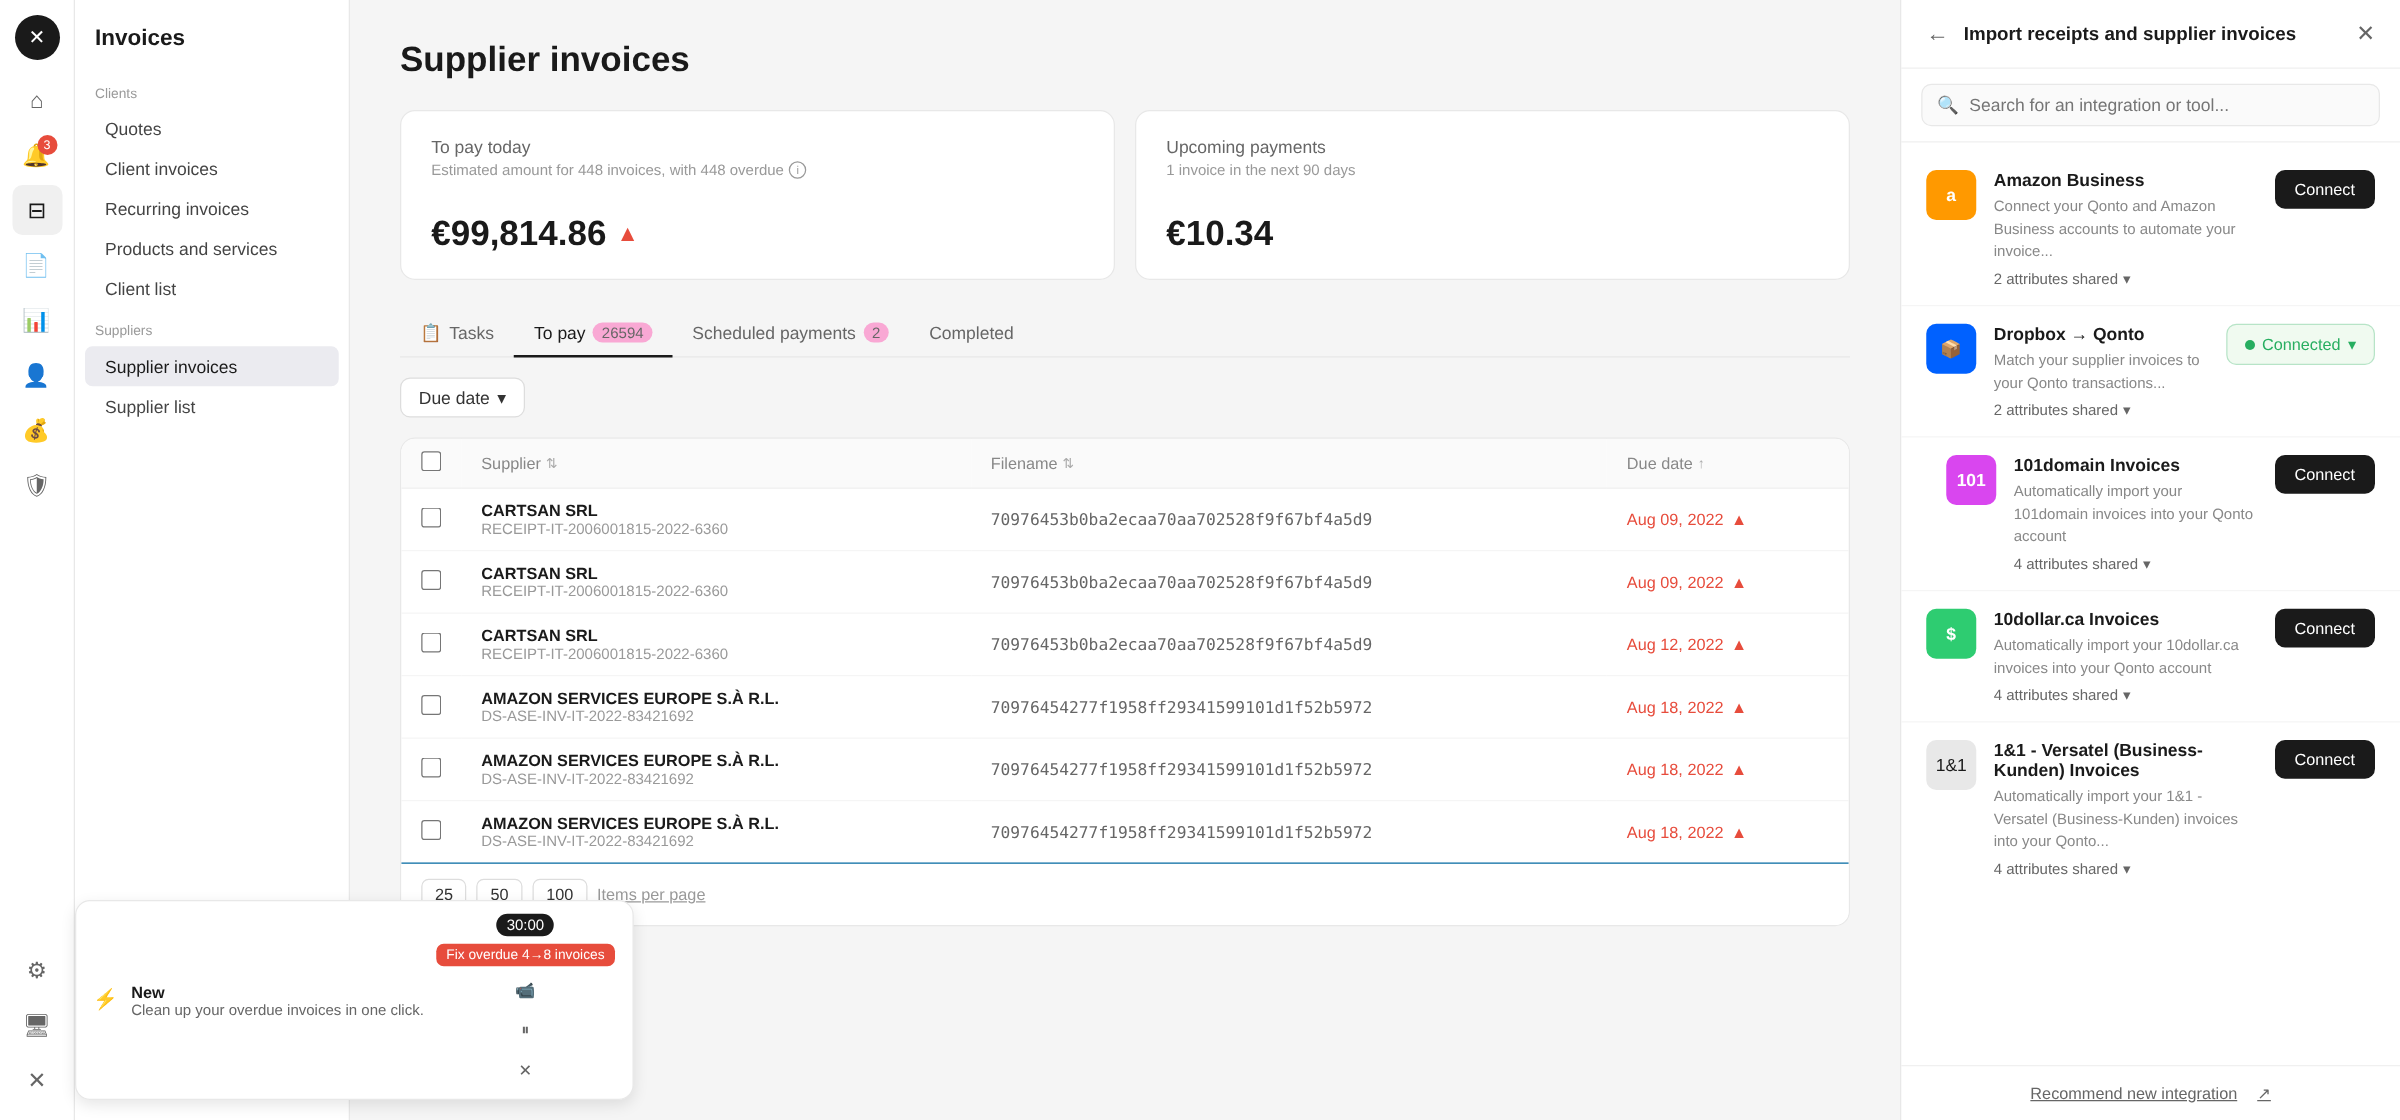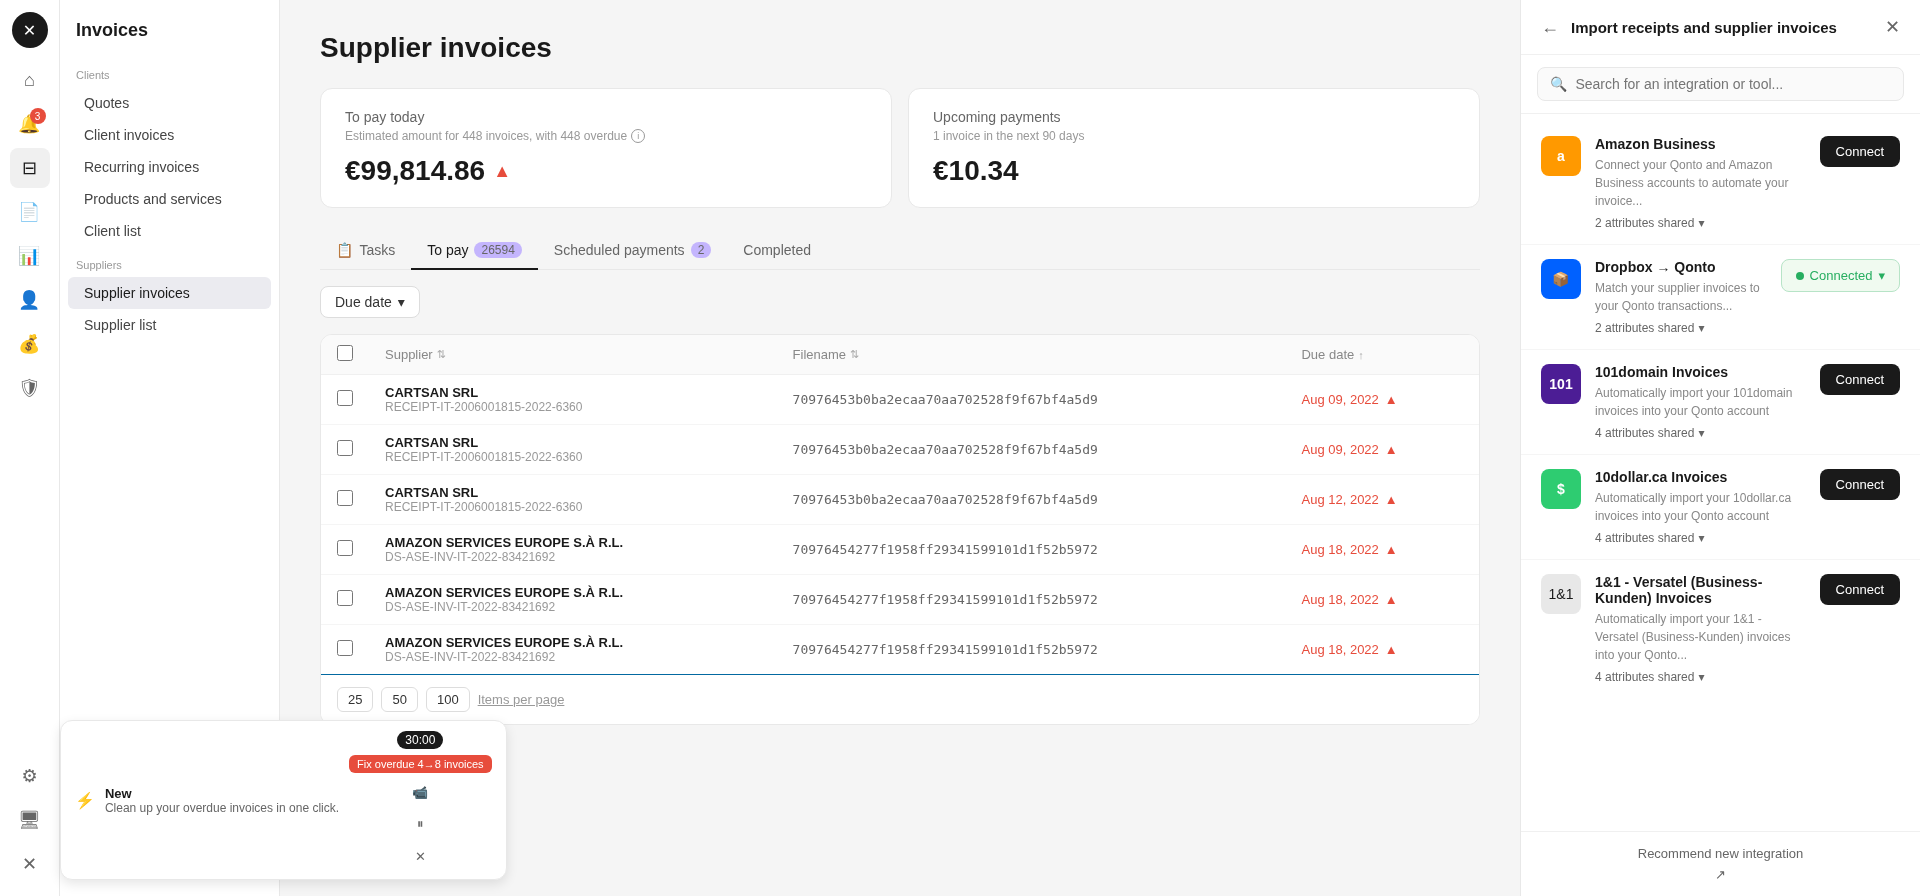--- a/index.html
+++ b/index.html
@@ -58,34 +58,34 @@
 
     
     .summary-cards {
       display: flex; gap: 16px; margin-bottom: 24px;
     }
     .summary-card {
       background: #fff; border-radius: 12px; padding: 20px 24px; flex: 1;
       border: 1px solid #e8e8e8;
     }
     .summary-card-title { font-size: 14px; color: #666; margin-bottom: 4px; }
-    .summary-card-sub { font-size: 12px; color: #999; margin-bottom: 12px; display: flex; align-items: center; gap: 4px; }
+    .summary-card-sub { font-size: 12px; color: #999; margin-bottom: 28px; display: flex; align-items: center; gap: 4px; }
     .info-icon { width: 14px; height: 14px; border-radius: 50%; border: 1px solid #999; display: inline-flex; align-items: center; justify-content: center; font-size: 9px; color: #999; }
     .summary-card-amount { font-size: 28px; font-weight: 600; display: flex; align-items: center; gap: 8px; }
     .warning-triangle { color: #e74c3c; font-size: 18px; }
 
     
     .tabs { display: flex; gap: 0; border-bottom: 1px solid #e8e8e8; margin-bottom: 16px; }
     .tab {
       padding: 10px 16px; cursor: pointer; color: #666; font-size: 14px;
       border-bottom: 2px solid transparent; margin-bottom: -1px; display: flex; align-items: center; gap: 6px;
     }
     .tab.active { color: #1a1a1a; border-bottom-color: #1a1a1a; font-weight: 500; }
     .tab-badge {
-      background: #c4b5fd; color: #666; border-radius: 10px; padding: 1px 7px; font-size: 12px;
+      background: #f9a8d4; color: #666; border-radius: 10px; padding: 1px 7px; font-size: 12px;
     }
 
     
     .filter-row { display: flex; gap: 12px; margin-bottom: 16px; }
     .filter-btn {
       display: flex; align-items: center; gap: 6px; padding: 7px 14px;
       border: 1px solid #ddd; border-radius: 8px; background: #fff; cursor: pointer;
       font-size: 14px; color: #333;
     }
 
@@ -175,22 +175,22 @@
       white-space: nowrap; flex-shrink: 0;
     }
     .connected-dot { width: 8px; height: 8px; background: #27ae60; border-radius: 50%; }
 
     
     .panel-footer {
       padding: 14px 20px; border-top: 1px solid #f0f0f0;
       display: flex; justify-content: center;
     }
     .recommend-link {
-      font-size: 13px; color: #666; cursor: pointer; display: flex; align-items: center; gap: 6px;
-      flex-direction: column;
+      font-size: 13px; color: #666; cursor: pointer; display: flex; align-items: center; gap: 16px;
+      text-decoration: underline;
     }
 
     
     .notification-bar {
       position: fixed; bottom: 16px; left: 60px;
       background: #fff; border: 1px solid #e8e8e8; border-radius: 12px;
       padding: 10px 14px; display: flex; align-items: center; gap: 10px;
       box-shadow: 0 4px 12px rgba(0,0,0,0.1); z-index: 100; min-width: 280px;
     }
     .notif-icon { font-size: 16px; }
@@ -460,21 +460,21 @@
         2 attributes shared <span>▾</span>
       </div>
     </div>
     <button class="connected-btn">
       <span class="connected-dot"></span>
       <span>Connected</span>
       <span>▾</span>
     </button>
   </div>
       <div class="integration-item">
-    <div class="integration-logo" style="background:#4c1d95;color:#fff; font-size:14px; font-weight:700;">
+    <div class="integration-logo" style="background:#d946ef;color:#fff; font-size:14px; font-weight:700;margin-left:16px;">
       101
     </div>
     <div class="integration-info">
       <div class="integration-name">101domain Invoices</div>
       <div class="integration-desc">Automatically import your 101domain invoices into your Qonto account</div>
       <div class="integration-attrs">
         4 attributes shared <span>▾</span>
       </div>
     </div>
     <button class="connect-btn">Connect</button>

